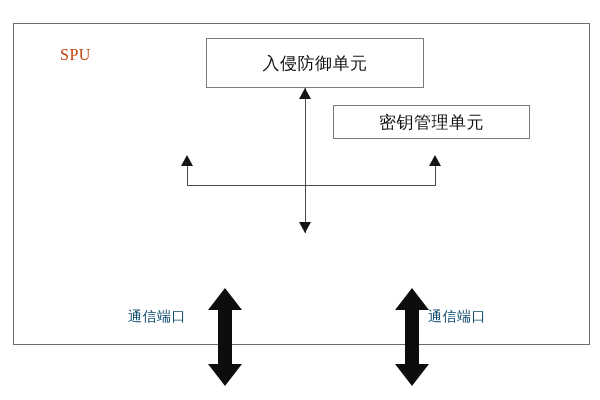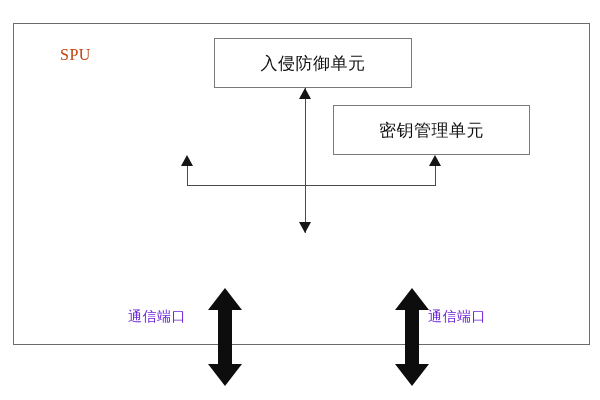--- a/index.html
+++ b/index.html
@@ -41,23 +41,23 @@
     color: #111111;
     letter-spacing: 0.5px;
   }
   .unit-box .unit-label {
     font-size: 17px;
     line-height: 1;
     white-space: nowrap;
     color: #101010;
   }
 
-  .box-ips      { left: 206px; top: 38px;  width: 198px; height: 50px; margin-left: 8px; }
+  .box-ips      { left: 206px; top: 38px;  width: 218px; height: 50px; }
   .box-update   { left: 88px;  top: 105px; width: 197px; height: 50px; }
-  .box-key      { left: 333px; top: 105px; width: 197px; height: 50px; }
+  .box-key      { left: 333px; top: 105px; width: 197px; height: 34px; }
   .box-lontalk  { left: 120px; top: 233px; width: 380px; height: 50px; }
   .box-lontalk .unit-label { font-size: 17px; }
 
   
   .spu-title {
     position: absolute;
     left: 60px;
     top: 46px;
     font-size: 16px;
     color: #c2410c;
@@ -98,21 +98,21 @@
   .port-arrow {
     position: absolute;
     width: 36px;
     height: 98px;
   }
   .port-arrow svg { display: block; }
 
   .port-label {
     position: absolute;
     font-size: 14px;
-    color: #6d28d9;
+    color: #0c4a6e;
     white-space: nowrap;
     letter-spacing: 0.5px;
   }
 </style>
 </head>
 <body>
 
 <div id="canvas">
 
   <div class="spu-frame"></div>

